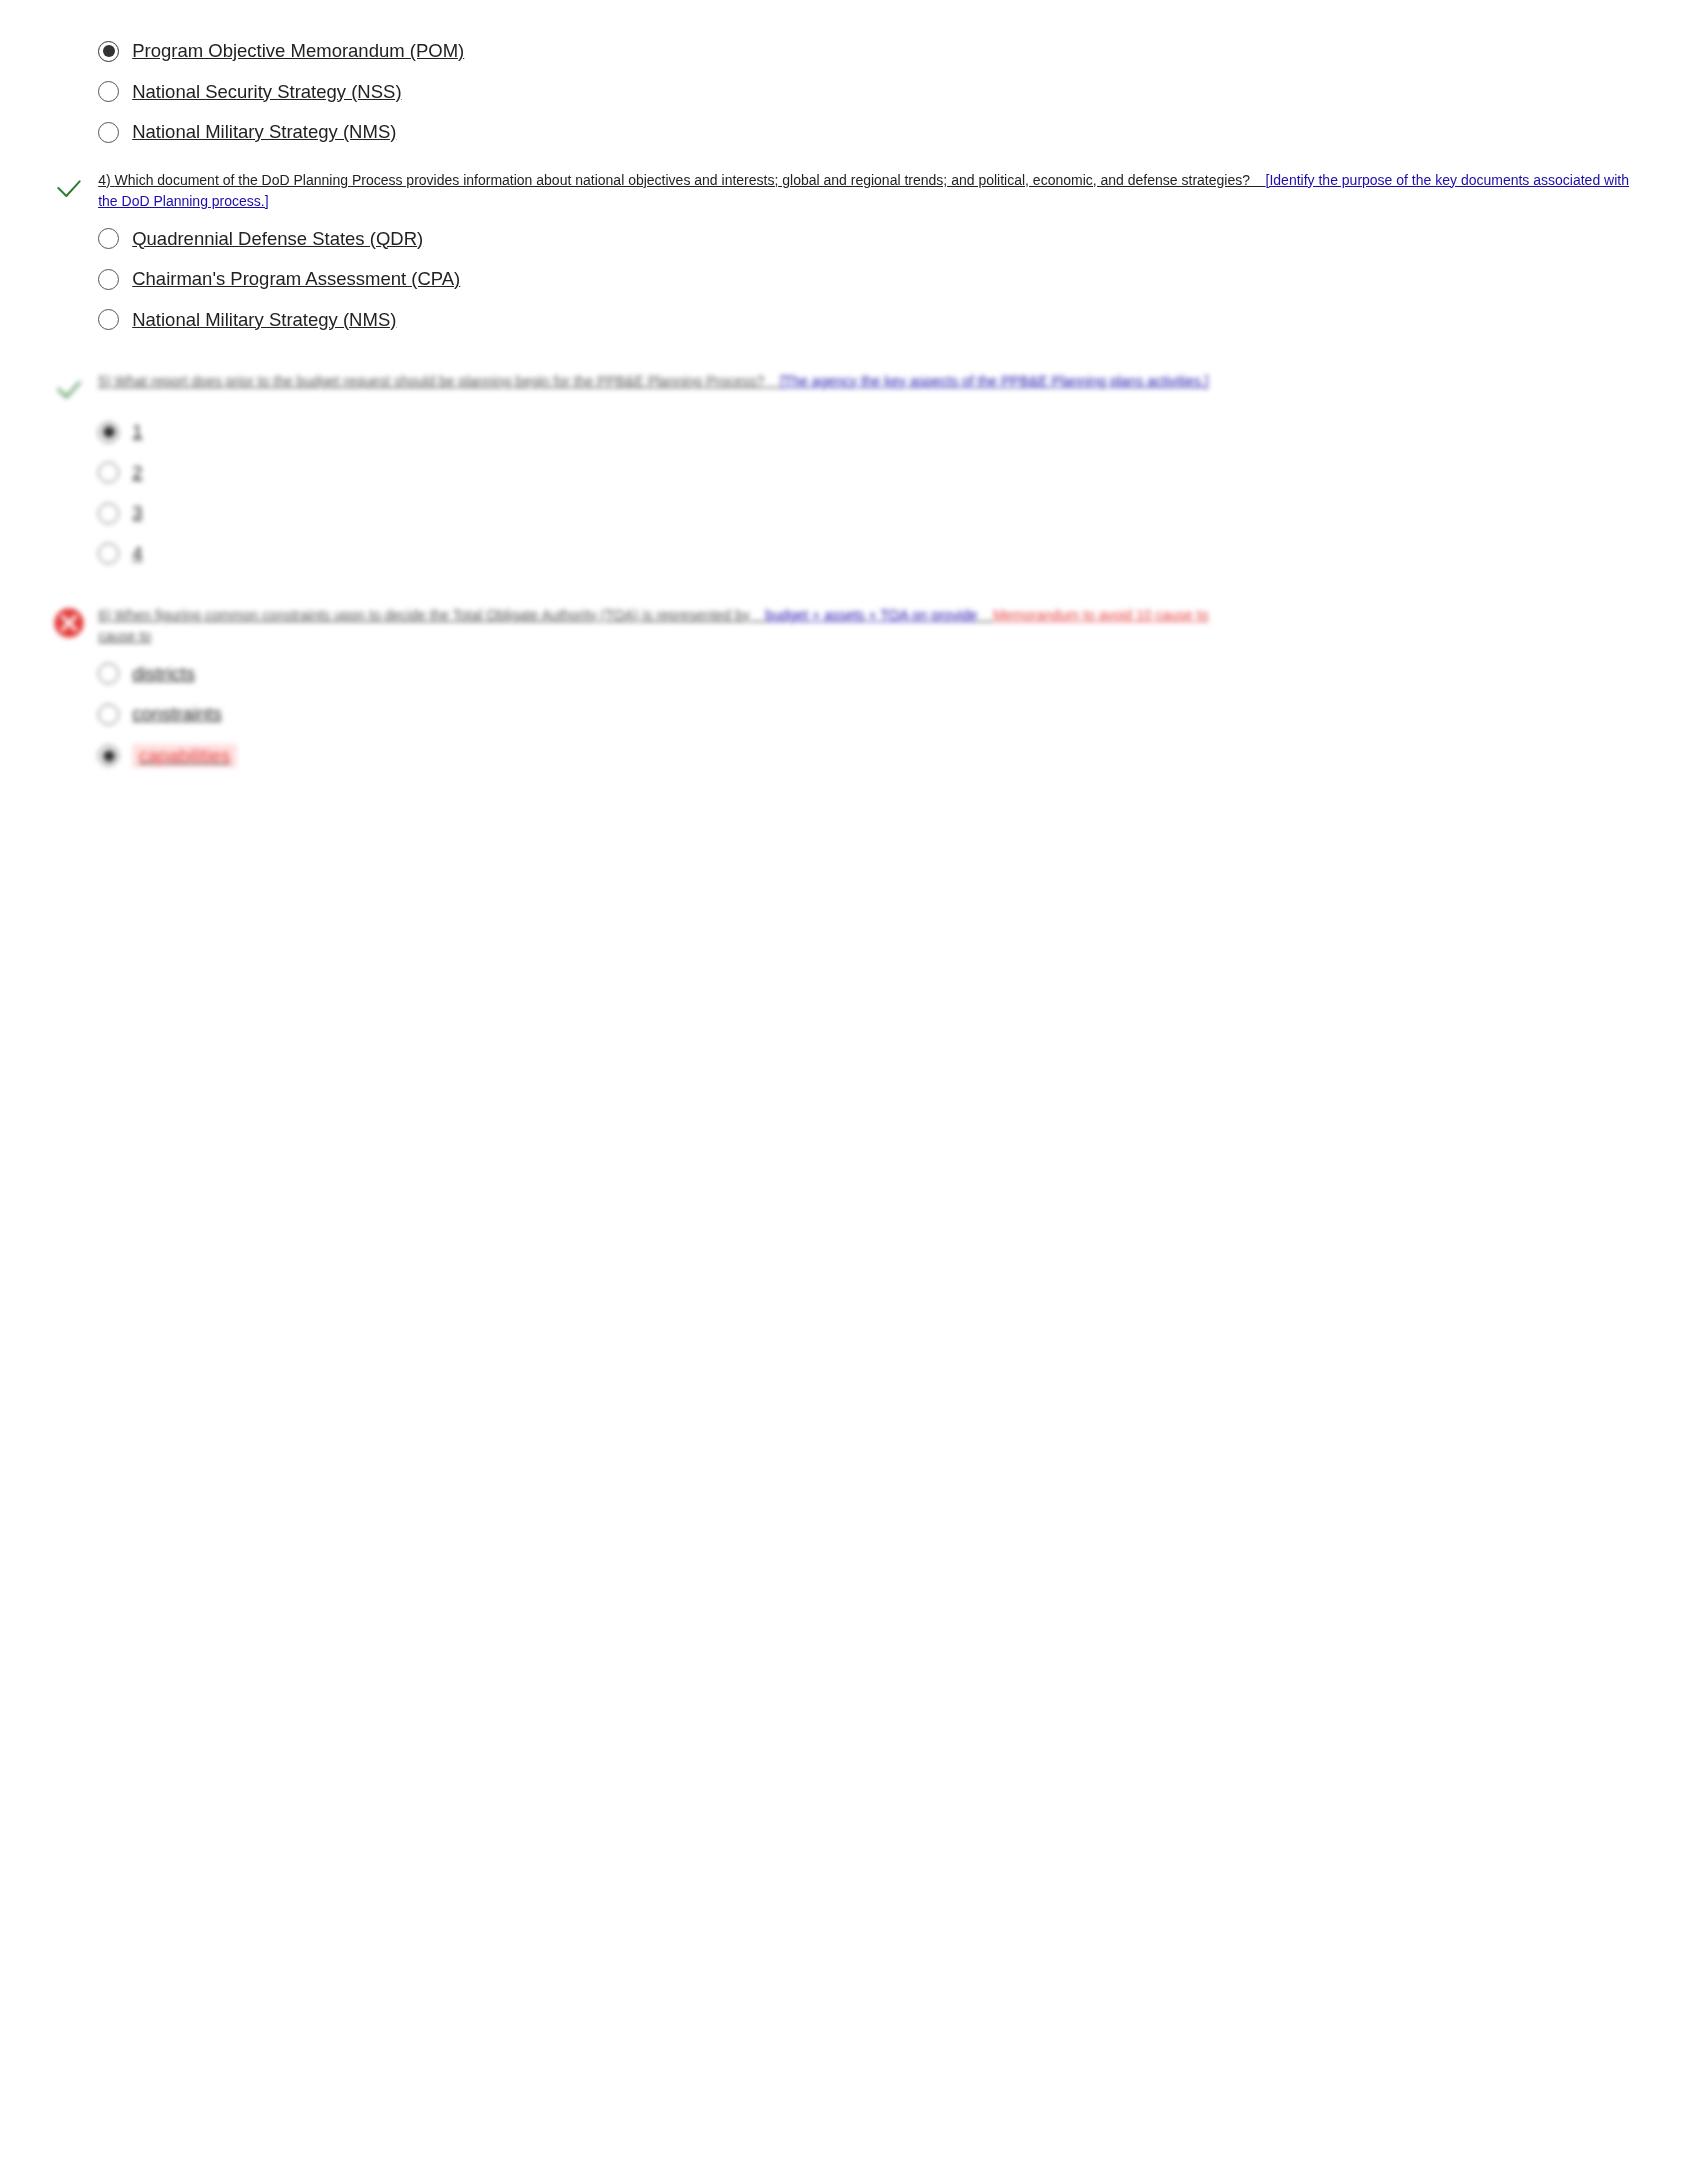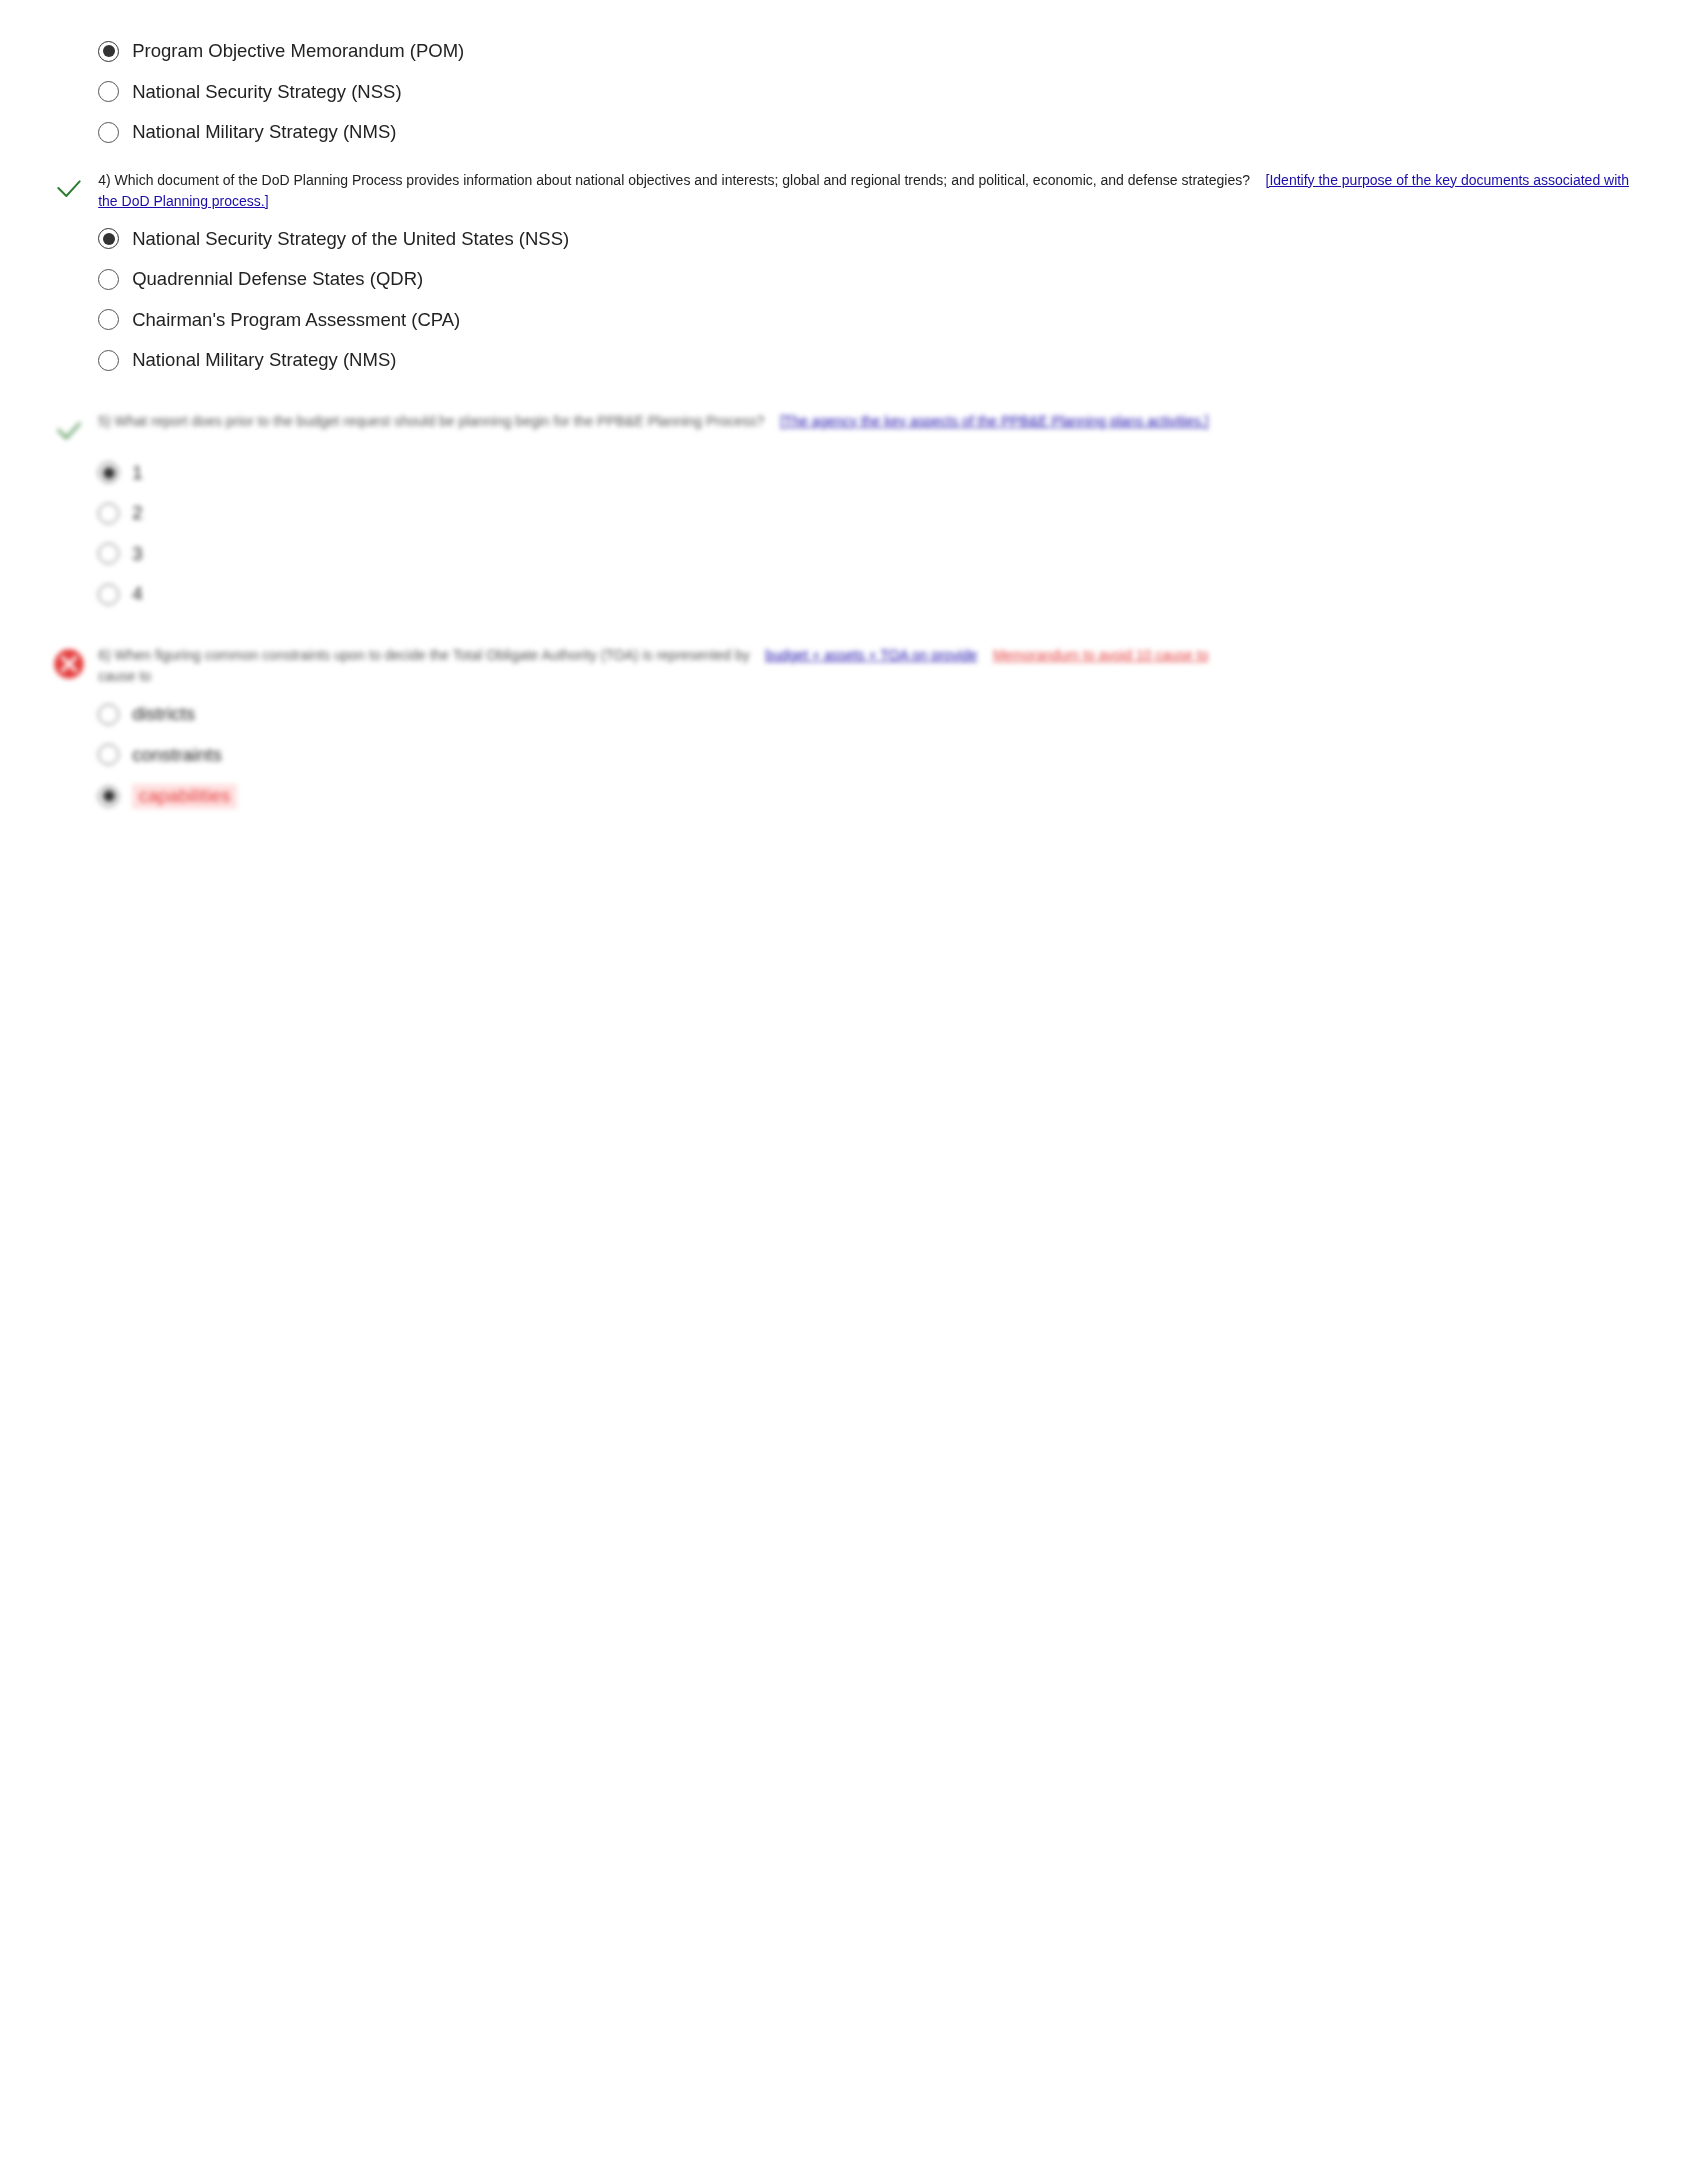--- a/index.html
+++ b/index.html
@@ -14,20 +14,21 @@
       font-size: 18.5px;
       color: #222222;
       padding: 40px 53px;
       width: 1687px;
       min-height: 2183px;
     }
 
     .question-block {
       margin-bottom: 40px;
       position: relative;
+      text-decoration: underline;
     }
 
     .question-header {
       display: flex;
       align-items: flex-start;
       margin-bottom: 16px;
     }
 
     .check-icon {
       width: 32px;
@@ -145,24 +146,20 @@
     </svg>
     <div class="question-text">
       <span>4)</span>
       <span>Which document of the DoD Planning Process provides information about national objectives and interests; global and regional trends; and political, economic, and defense strategies?</span>
       &nbsp;&nbsp;
       <a class="question-link">[Identify the purpose of the key documents associated with the DoD Planning process.]</a>
     </div>
   </div>
   <ul class="options-list">
     <li class="option-item">
-      <div class="radio-btn selected"></div>
-      <span class="option-text">National Security Strategy of the United States (NSS)</span>
-    </li>
-    <li class="option-item">
       <div class="radio-btn"></div>
       <span class="option-text">Quadrennial Defense States (QDR)</span>
     </li>
     <li class="option-item">
       <div class="radio-btn"></div>
       <span class="option-text">Chairman's Program Assessment (CPA)</span>
     </li>
     <li class="option-item">
       <div class="radio-btn"></div>
       <span class="option-text">National Military Strategy (NMS)</span>

